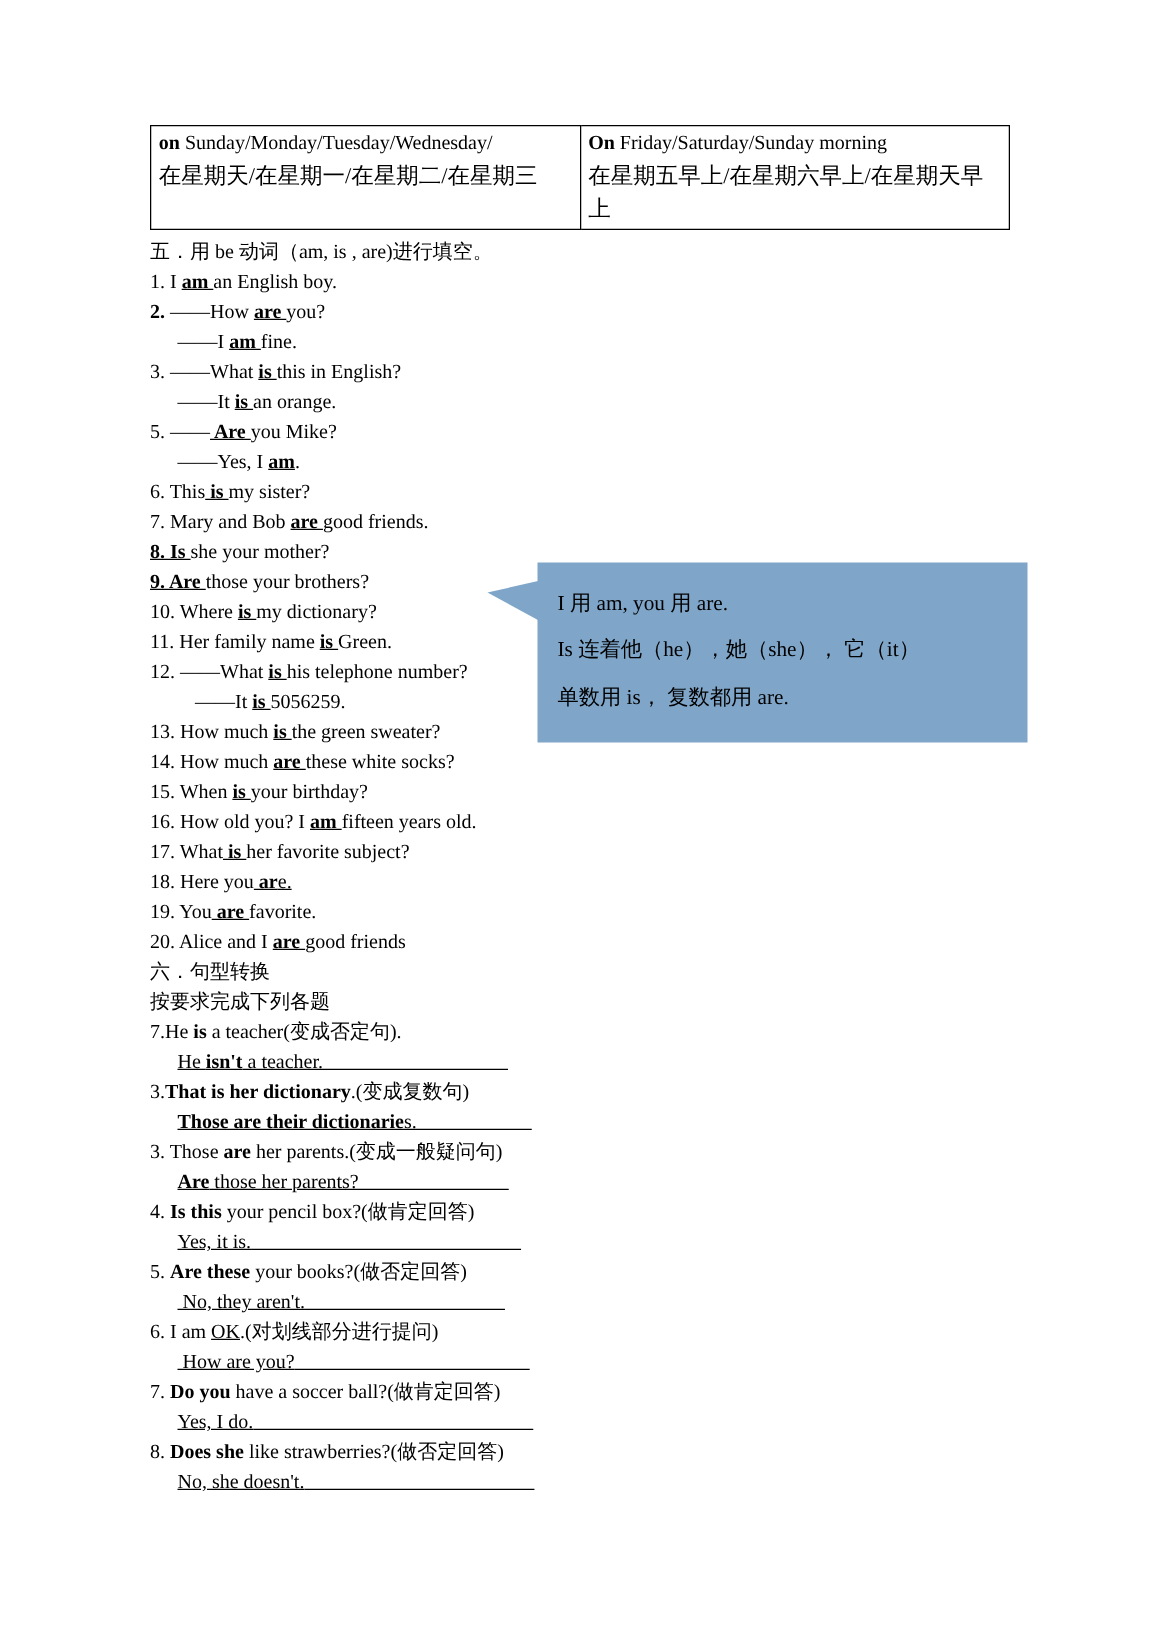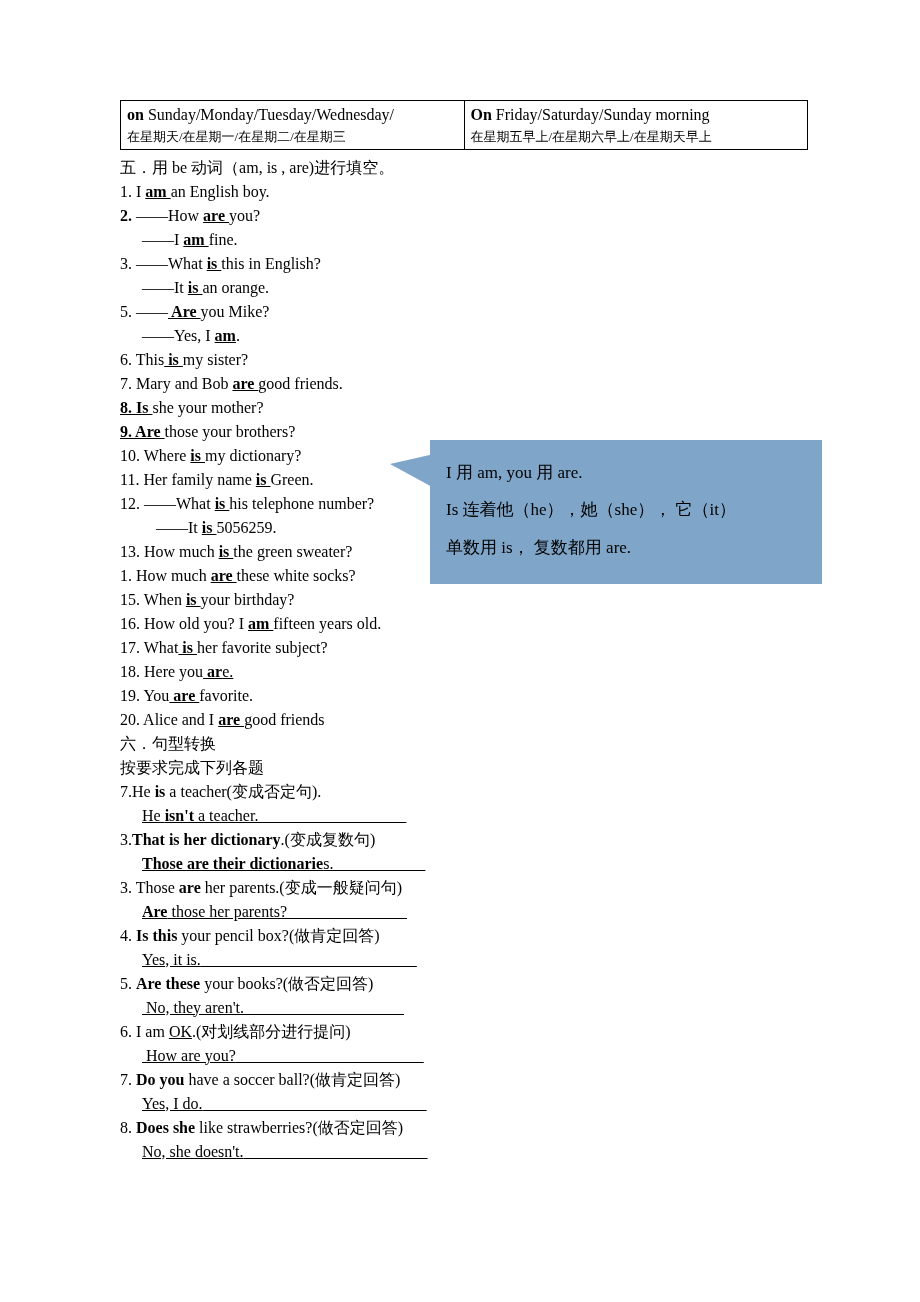--- a/index.html
+++ b/index.html
@@ -23,31 +23,31 @@
     width: 100%;
     margin-bottom: 6px;
   }
   table.top td {
     border: 1px solid #000;
     padding: 2px 6px;
     vertical-align: top;
     width: 50%;
   }
   .sub {
-    font-size: 13px;
+    font-size: 18px;
   }
   .b { font-weight: bold; }
   .u { text-decoration: underline; }
   .bu { font-weight: bold; text-decoration: underline; }
   .line { margin: 0; padding: 0; }
   .indent { padding-left: 22px; }
   .callout {
     position: absolute;
     left: 430px;
-    top: 440px;
+    top: 450px;
     width: 360px;
     background: #7fa6c9;
     padding: 14px 16px 18px 16px;
     font-size: 17px;
     line-height: 2.2;
     color: #000;
   }
   .callout::before {
     content: '';
     position: absolute;
@@ -95,21 +95,21 @@
 
   <div class="line"><span>6. This</span><span class="bu">   is   </span><span> my sister?</span></div>
   <div class="line"><span>7. Mary and Bob </span><span class="bu">are    </span><span> good friends.</span></div>
   <div class="line"><span class="bu">8. Is    </span><span> she your mother?</span></div>
   <div class="line"><span class="bu">9. Are    </span><span> those your brothers?</span></div>
   <div class="line"><span>10. Where </span><span class="bu">is    </span><span> my dictionary?</span></div>
   <div class="line"><span>11. Her family name </span><span class="bu">is    </span><span> Green.</span></div>
   <div class="line"><span>12. ——</span><span>What </span><span class="bu">is    </span><span> his telephone number?</span></div>
   <div class="line indent"><span style="padding-left:14px">——</span><span>It </span><span class="bu">is     </span><span>5056259.</span></div>
   <div class="line"><span>13. How much </span><span class="bu">is     </span><span> the green sweater?</span></div>
-  <div class="line"><span>1. How much </span><span class="bu">are    </span><span> these white socks?</span></div>
+  <div class="line"><span>14. How much </span><span class="bu">are    </span><span> these white socks?</span></div>
   <div class="line"><span>15. When </span><span class="bu">is     </span><span>your birthday?</span></div>
   <div class="line"><span>16. How old </span><span class="bu"></span><span>you? I </span><span class="bu">am     </span><span>fifteen years old.</span></div>
   <div class="line"><span>17. What</span><span class="bu">   is     </span><span>her favorite subject?</span></div>
   <div class="line"><span>18. Here you</span><span class="bu"> ar</span><span class="u">e.</span></div>
   <div class="line"><span>19. You</span><span class="bu"> are   </span><span> favorite.</span></div>
   <div class="line"><span>20. Alice and I </span><span class="bu">  are </span><span>good friends</span></div>
 
   <div class="line">六．句型转换</div>
   <div class="line">按要求完成下列各题</div>
 

